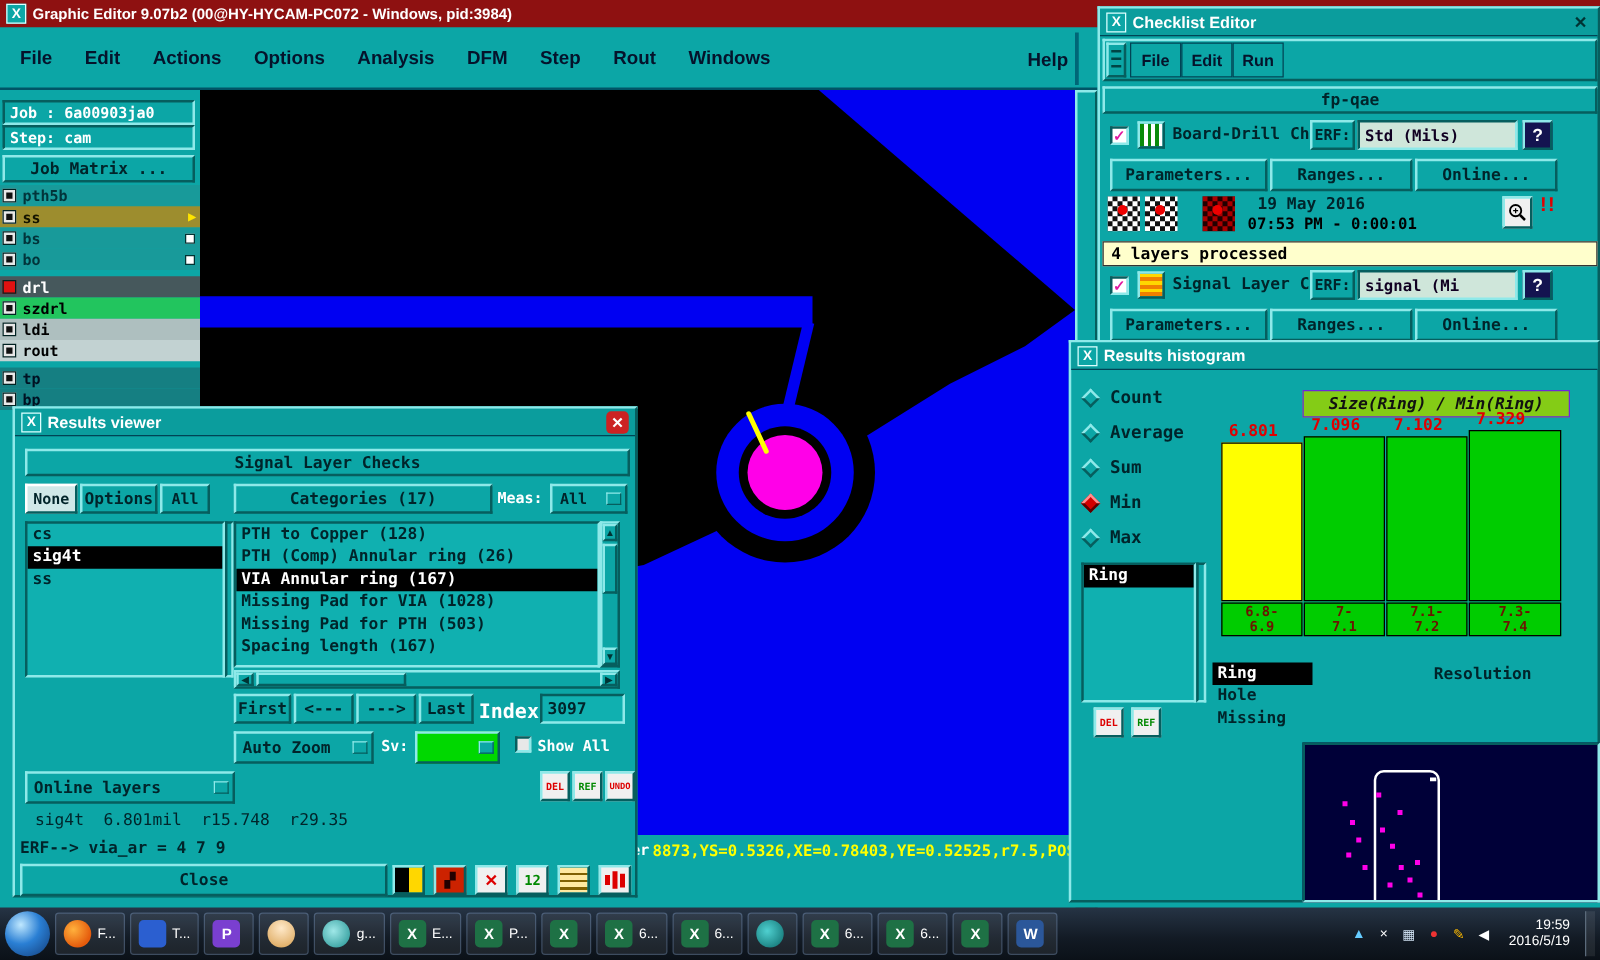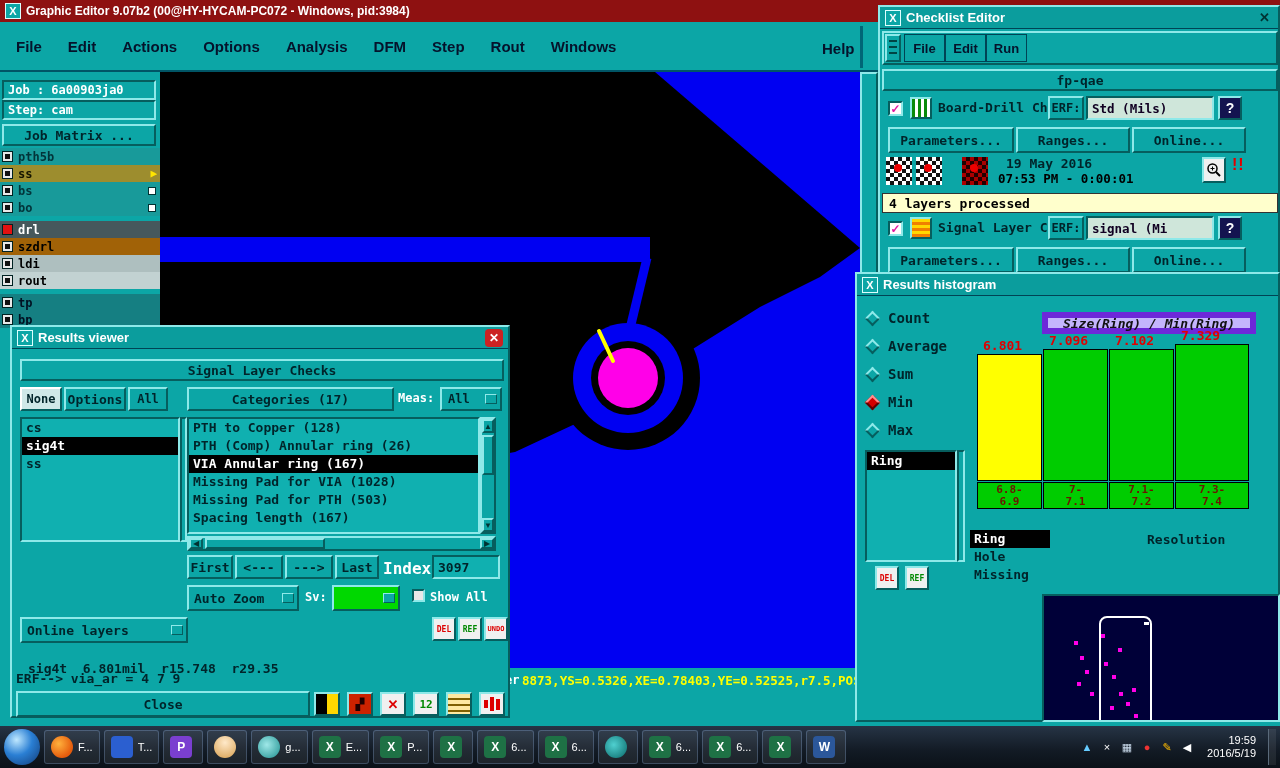--- a/index.html
+++ b/index.html
@@ -34,21 +34,21 @@
 
   
   .panel-box { background:#0ca6a6; color:#fff; font-weight:bold; font-size:12px;
                display:flex; align-items:center; padding-left:4px; }
   .layer-row { position:relative; height:17px; display:flex; align-items:center;
                font-size:12px; font-weight:bold; font-family:"DejaVu Sans Mono",monospace;
                padding-left:2px; }
   .lr-teal { background:#189a9a; color:#02343a; }
   .lr-olive { background:#9d8d2e; color:#141400; }
   .lr-slate { background:#46585c; color:#fff; }
-  .lr-gray { background:#a16207; color:#000; }
+  .lr-gray { background:#22c55e; color:#000; }
   .lr-lightgray { background:#aebfbf; color:#000; }
   .lr-palegray { background:#c2d2d2; color:#000; }
   .lr-darkteal { background:#157f82; color:#012; }
   .cb { width:11px; height:11px; background:#e8e8e8; border:1px solid #022;
         display:flex; align-items:center; justify-content:center; margin-right:5px; flex:none; }
   .cb-dot { width:5px; height:5px; background:#111; }
   .cb-red { background:#e11111; }
   .lr-arrow { position:absolute; right:3px; color:#ffe400; font-size:11px; }
   .lr-box { position:absolute; right:4px; width:8px; height:8px; background:#fff; border:1px solid #033; }
 
@@ -300,21 +300,21 @@
     <span class="abs whitelbl mono" style="left:418px;top:263px;font-size:12px;">Show All</span>
 
     <div class="abs btn raised mono" style="left:8px;top:290px;width:168px;height:26px;font-size:13px;justify-content:flex-start;padding-left:5px;">
       <span>Online layers</span>
       <span class="dd-arrow"></span>
     </div>
     <div class="abs mini raised mono" style="left:420px;top:290px;width:24px;height:24px;background:#f0f0f0;color:#d00;font-size:8px;">DEL</div>
     <div class="abs mini raised mono" style="left:446px;top:290px;width:24px;height:24px;background:#f0f0f0;color:#080;font-size:8px;">REF</div>
     <div class="abs mini raised mono" style="left:472px;top:290px;width:24px;height:24px;background:#f0f0f0;color:#d00;font-size:7px;">UNDO</div>
 
-    <div class="abs mono" style="left:16px;top:322px;font-size:13px;font-weight:bold;color:#01242a;white-space:pre;margin-top:12px;">sig4t  6.801mil  r15.748  r29.35</div>
+    <div class="abs mono" style="left:16px;top:322px;font-size:13px;font-weight:normal;color:#01242a;white-space:pre;">sig4t  6.801mil  r15.748  r29.35</div>
     <div class="abs mono" style="left:4px;top:344px;font-size:13px;font-weight:bold;color:#01242a;white-space:pre;">ERF--&gt; via_ar = 4 7 9</div>
 
     <div class="abs btn raised mono" style="left:4px;top:364px;width:294px;height:26px;font-size:13px;">Close</div>
     <div class="abs mini raised" style="left:302px;top:365px;width:26px;height:24px;background:linear-gradient(90deg,#000 50%,#ffd700 50%);"></div>
     <div class="abs mini raised" style="left:335px;top:365px;width:26px;height:24px;background:#cc2200;color:#200;font-size:11px;">▞</div>
     <div class="abs mini raised" style="left:368px;top:365px;width:26px;height:24px;background:#f0f0f0;color:#d00;font-size:13px;">✕</div>
     <div class="abs mini raised mono" style="left:401px;top:365px;width:26px;height:24px;background:#f0f0f0;color:#080;font-size:11px;">12</div>
     <div class="abs mini raised" style="left:434px;top:365px;width:26px;height:24px;background:repeating-linear-gradient(#ffe9a0 0 4px,#806000 4px 6px);"></div>
     <div class="abs mini raised" style="left:467px;top:365px;width:26px;height:24px;background:#f0f0f0;">
       <span style="display:inline-block;width:4px;height:8px;background:#d00;margin:1px;"></span>
@@ -406,21 +406,21 @@
         <div class="stat-row">
           <div class="diamond sel"></div>
           <span class="stat-lbl">Min</span>
         </div>
         <div class="stat-row">
           <div class="diamond"></div>
           <span class="stat-lbl">Max</span>
         </div>
       </div>
 
-    <div class="abs mono" style="left:185px;top:38px;width:214px;height:22px;background:#c4b5fd;border:6px solid #6d28d9;font-style:italic;font-weight:bold;font-size:13px;color:#111;display:flex;align-items:center;justify-content:center;">Size(Ring) / Min(Ring)</div>
+    <div class="abs mono" style="left:185px;top:38px;width:214px;height:22px;background:#84cc16;border:1px solid #6d28d9;font-style:italic;font-weight:bold;font-size:13px;color:#111;display:flex;align-items:center;justify-content:center;">Size(Ring) / Min(Ring)</div>
 
     <div class="abs" id="chart-area" style="left:0;top:0;width:425px;height:450px;pointer-events:none;">
         <div class="hbar" style="left: 120px; top: 80px; width: 65px; height: 127px; background: rgb(255, 255, 0);"></div>
         <div class="hbar-lbl" style="left: 126px; top: 64px;">6.801</div>
         <div class="bin" style="left: 120px; top: 208px; width: 65px; height: 27px;">
           <div>6.8-</div>
           <div>6.9</div>
         </div>
         <div class="hbar" style="left: 186px; top: 75px; width: 65px; height: 132px; background: rgb(0, 204, 0);"></div>
         <div class="hbar-lbl" style="left: 192px; top: 59px;">7.096</div>

